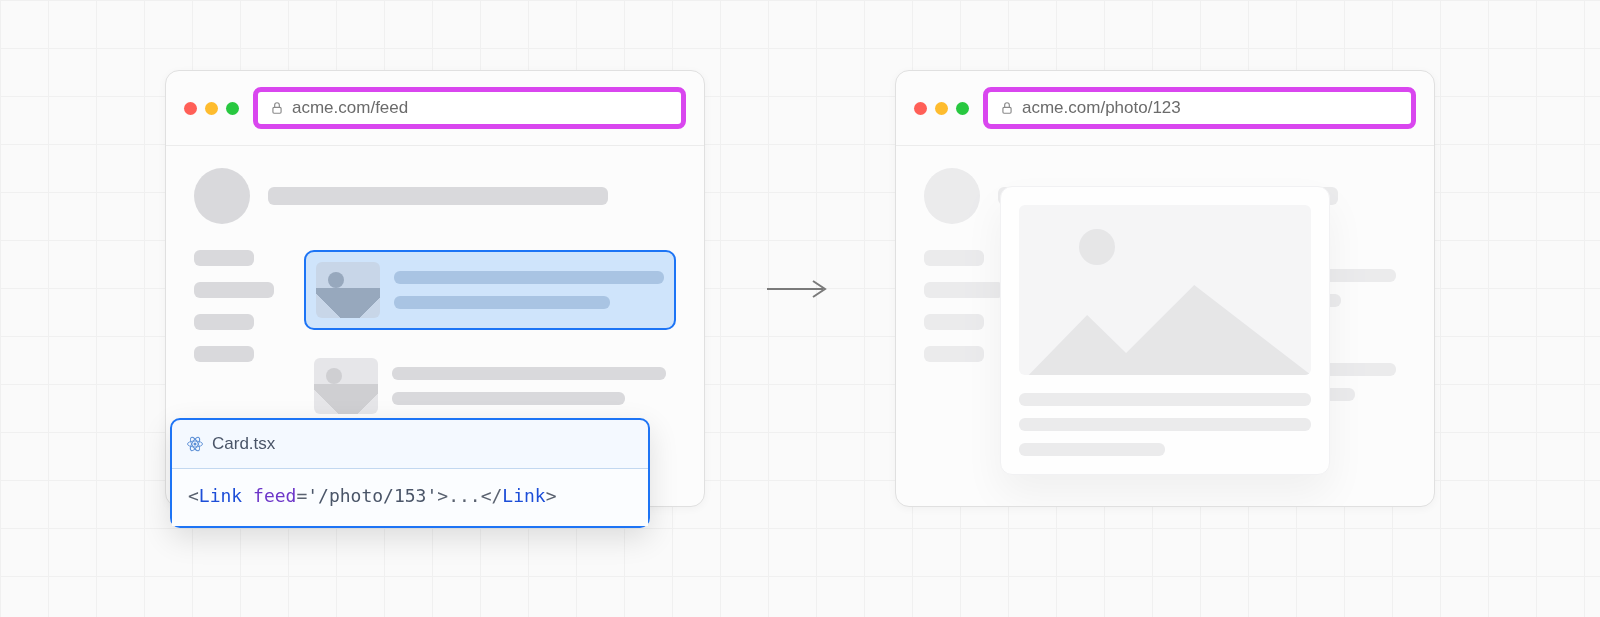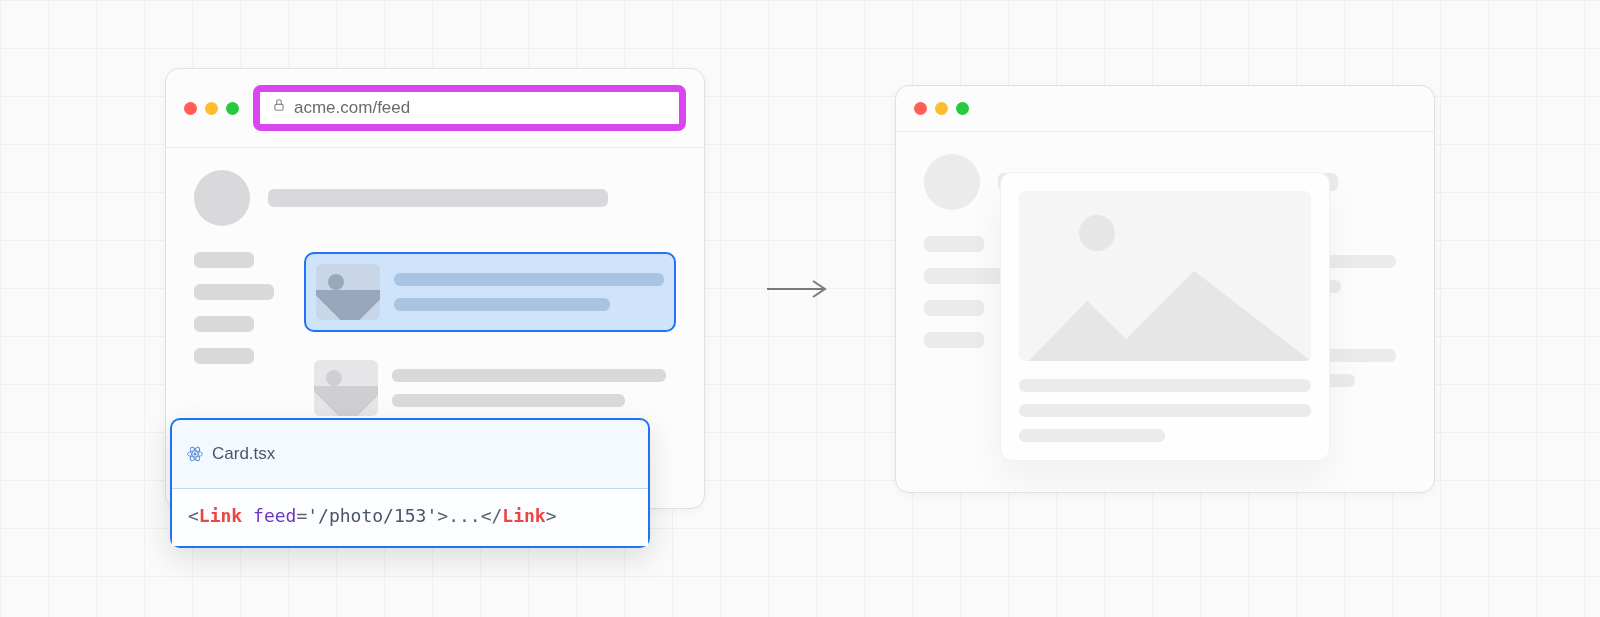--- a/index.html
+++ b/index.html
@@ -38,23 +38,24 @@
   }
   .dots { display: flex; gap: 8px; }
   .dot { width: 13px; height: 13px; border-radius: 50%; }
   .dot.red { background: #ff5f57; }
   .dot.yellow { background: #febc2e; }
   .dot.green { background: #28c840; }
 
   .urlbar {
     flex: 1;
     display: flex;
+    align-items: center;
     gap: 8px;
     background: #fff;
-    border: 7px solid #d946ef;
+    border: 5px solid #d946ef;
     border-radius: 8px;
     padding: 6px 12px;
     color: #6b6b6b;
     font-size: 17px;
     font-weight: 500;
   }
   .lock { width: 14px; height: 14px; flex-shrink: 0; }
 
   .content-area { padding: 22px 28px 30px; height: 360px; position: relative; }
 
@@ -115,35 +116,35 @@
     left: 170px; top: 418px;
     width: 480px;
     background: #f4f9ff;
     border: 2.5px solid #1d74f5;
     border-radius: 10px;
     box-shadow: 0 10px 30px rgba(0,0,0,0.12);
     font-size: 17px;
   }
   .code-head {
     display: flex; align-items: center; gap: 8px;
-    padding: 24px 14px;
+    padding: 14px 14px;
     border-bottom: 1px solid #c2d8f0;
     color: #4a5568;
     font-weight: 500;
   }
   .react-icon { width: 18px; height: 18px; }
   .code-body {
     padding: 16px 16px 20px;
     font-family: ui-monospace, Menlo, Consolas, monospace;
     font-size: 18px;
     white-space: pre;
     color: #5a6270;
     background: #fbfdff;
   }
-  .tok-tag { color: #ef4444; font-weight: bold; }
+  .tok-tag { color: #1d4ed8; }
   .tok-attr { color: #6d36c9; }
   .tok-str { color: #4a5568; }
 
   
   .arrow { color: #7a7a7a; }
 
   
   .modal {
     position: absolute;
     left: 50%; top: 40px;
@@ -242,20 +243,27 @@
   <polyline points="48,4 60,12 48,20" fill="none" stroke="currentColor" stroke-width="2"></polyline>
 </svg>
 
 <div class="browser faded" style="margin-top:-40px;">
   <div class="titlebar">
     <div class="dots">
       <span class="dot red"></span>
       <span class="dot yellow"></span>
       <span class="dot green"></span>
     </div>
+    <div class="urlbar">
+      <svg class="lock" viewBox="0 0 24 24" fill="none" stroke="#8a8a8a" stroke-width="2">
+        <rect x="5" y="11" width="14" height="10" rx="2"></rect>
+          <path d="M8 11V7a4 4 0 0 1 8 0v4"></path>
+      </svg>
+      <span>acme.com/photo/123</span>
+    </div>
   </div>
   <div class="content-area">
     <div class="feed-header">
       <div class="ph-circle avatar"></div>
       <div class="ph title-bar"></div>
     </div>
     <div class="feed-body">
       <div class="sidebar">
         <div class="ph short"></div>
         <div class="ph med"></div>

